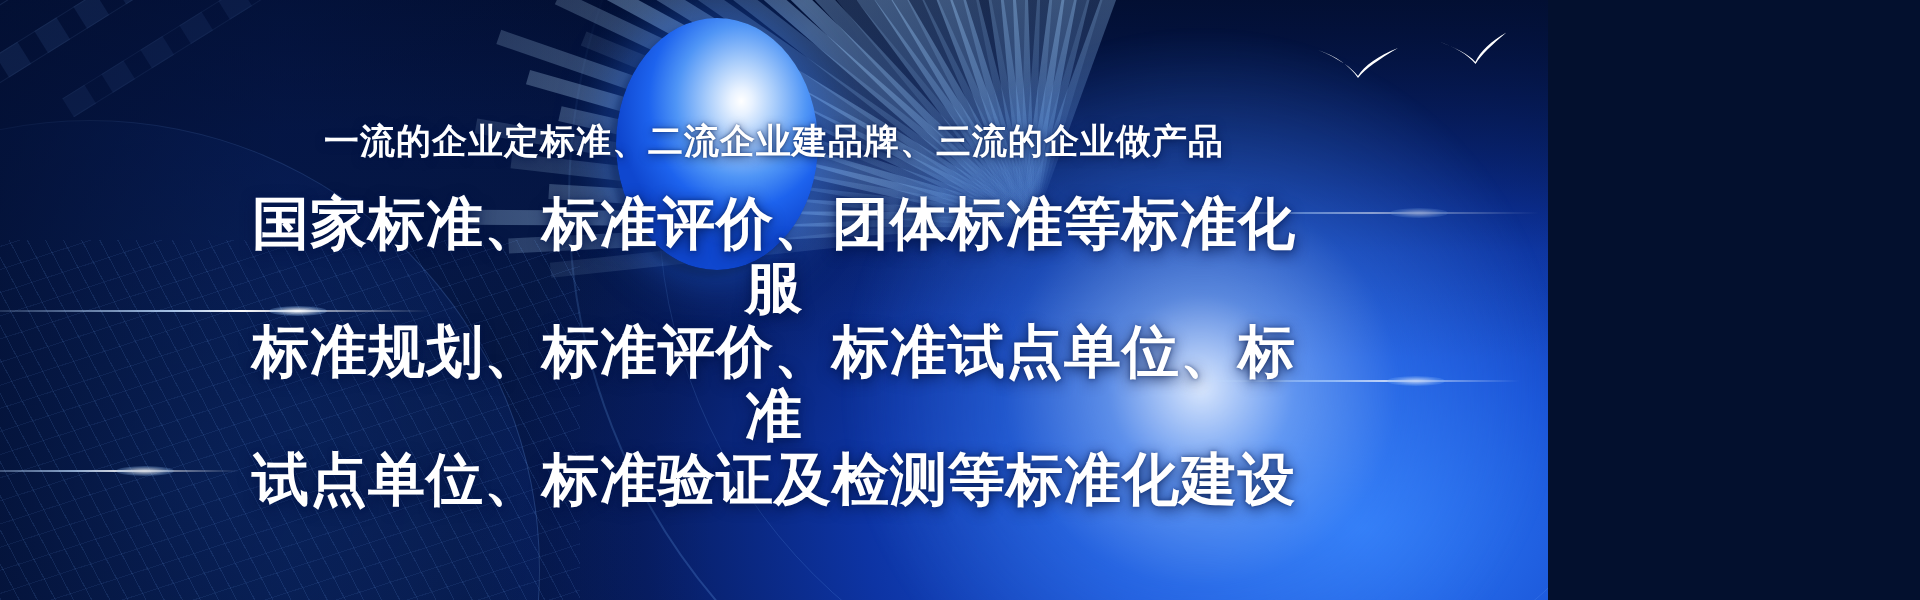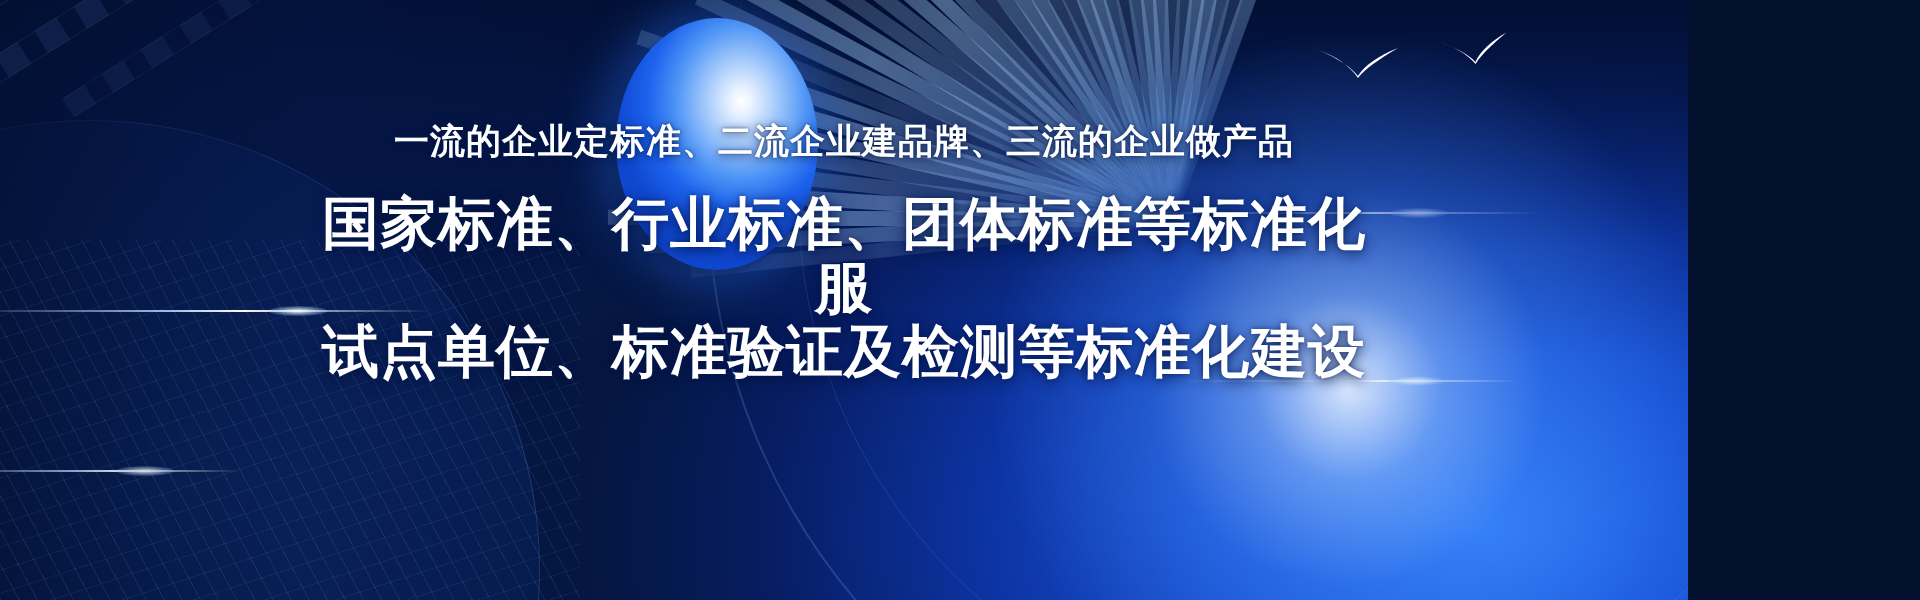--- a/index.html
+++ b/index.html
@@ -1,21 +1,21 @@
 <!DOCTYPE html>
 <html lang="zh"><head>
 <meta charset="utf-8">
 <title>Banner</title>
 <style>
   html,body{margin:0;padding:0;background:#03102e;}
   *{box-sizing:border-box;}
 
   #banner{
     position:relative;
-    width:1688px;
+    width:1548px;
     height:600px;
     overflow:hidden;
     font-family:"Liberation Sans","DejaVu Sans",sans-serif;
     background:#0a2a86;
   }
 
   
   .bg-base{
     position:absolute; inset:0;
     background:
@@ -267,18 +267,19 @@
   </div>
 
   <div class="streak" style="left:-40px;  top:310px; width:470px;"></div>
   <div class="streak" style="left:-60px;  top:470px; width:300px; opacity:.85;"></div>
   <div class="streak" style="left:1180px; top:380px; width:340px; opacity:.7;"></div>
   <div class="streak" style="left:1120px; top:212px; width:420px; opacity:.5;"></div>
 
   <div class="text-layer">
     <div class="headline">一流的企业定标准、二流企业建品牌、三流的企业做产品</div>
     <div class="subblock">
-      <span class="ln">国家标准、行业标准、团体标准等标准化服</span>
+      <span class="ln">国家标准、标准评价、团体标准等标准化服</span>
+      <span class="ln">标准规划、标准评价、标准试点单位、标准</span>
       <span class="ln">试点单位、标准验证及检测等标准化建设</span>
     </div>
   </div>
 
 </div>
 
 </body></html>

